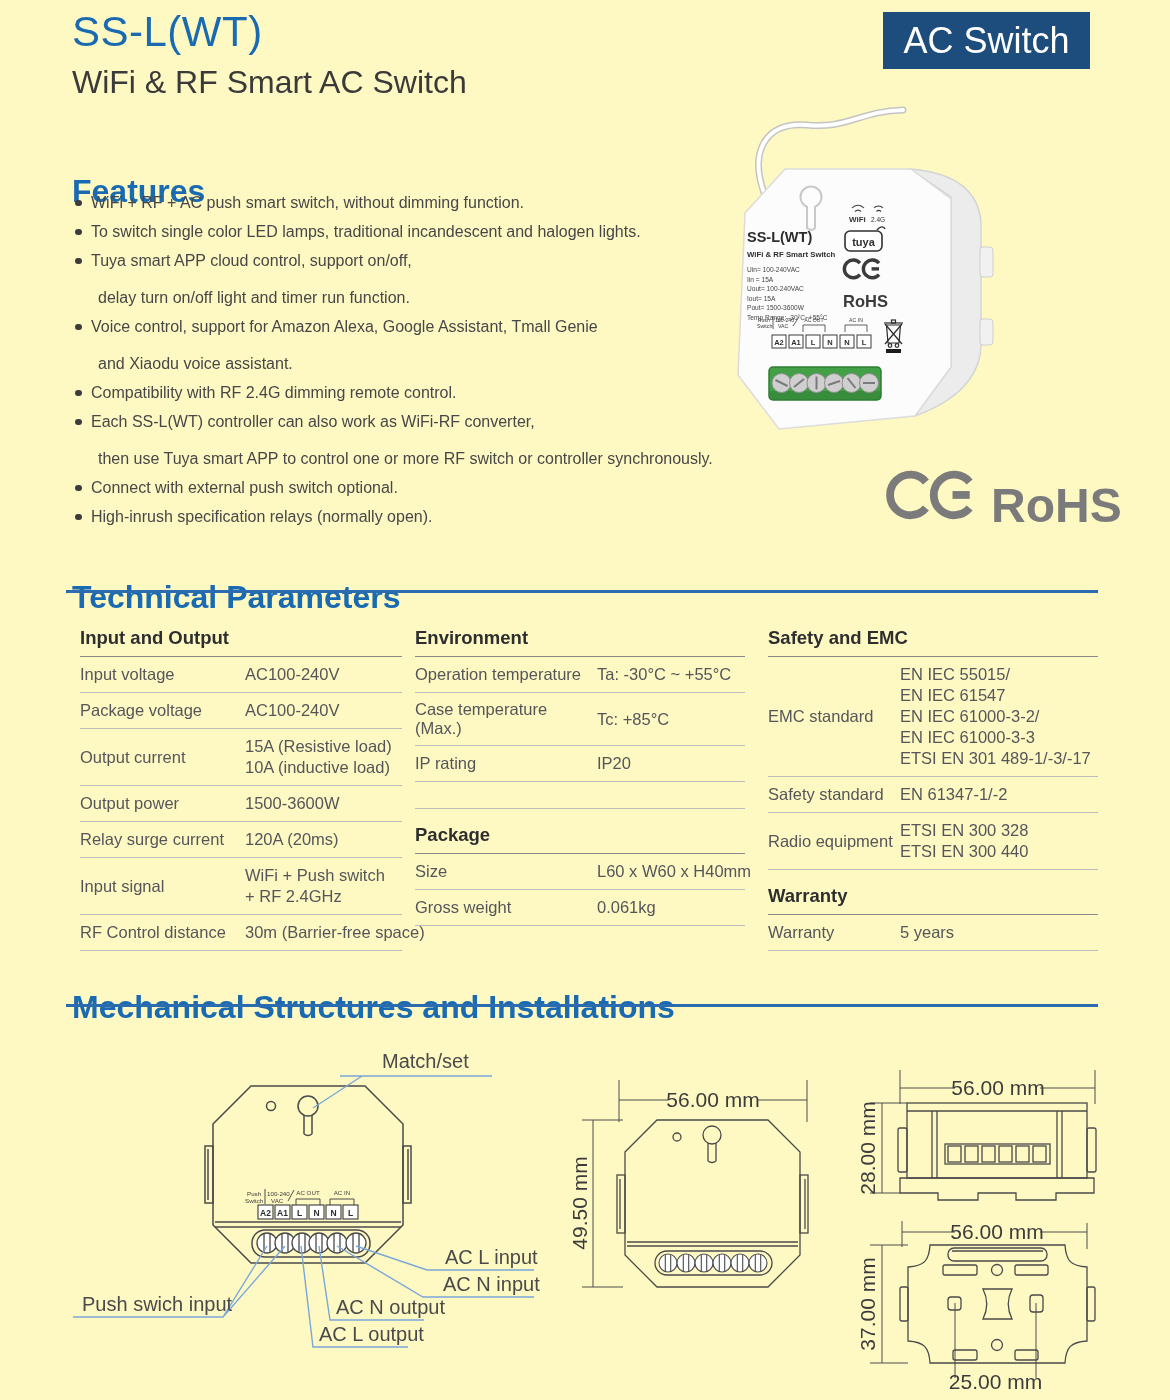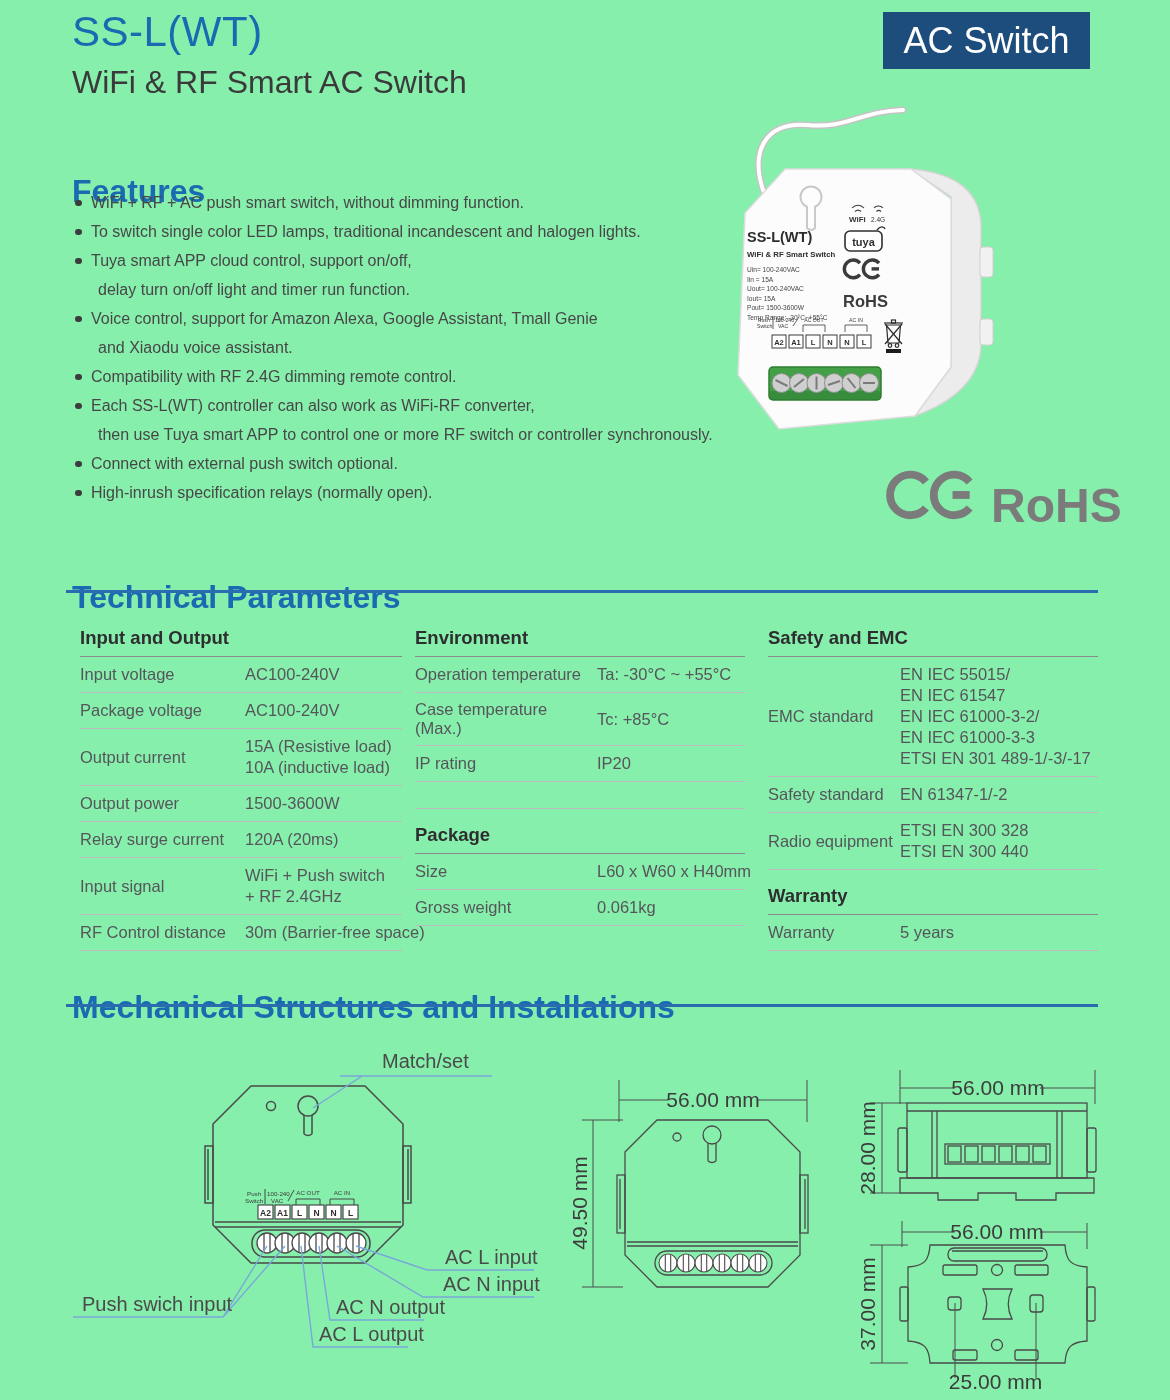--- a/index.html
+++ b/index.html
@@ -1,31 +1,31 @@
 <!DOCTYPE html>
 <html><head>
 <meta charset="utf-8">
 <style>
   html,body{margin:0;padding:0;background:#fff;}
-  .page{position:relative;width:1170px;height:1400px;background:#86efac;overflow:hidden;
+  .page{position:relative;width:1170px;height:1400px;background:#fef9c3;overflow:hidden;
         font-family:"Liberation Sans","DejaVu Sans",sans-serif;color:#464646;}
   
   .model-title{position:absolute;left:72px;top:8px;font-size:42px;font-weight:500;color:#1a6ab2;letter-spacing:.5px;margin:0;}
   .subtitle{position:absolute;left:72px;top:64px;font-size:32px;color:#3a3a3a;}
   .badge{position:absolute;left:883px;top:12px;width:207px;height:57px;background:#1d4d7c;color:#fff;
          display:flex;align-items:center;justify-content:center;font-size:36px;}
   
   .sec-head{position:absolute;left:72px;font-size:32px;color:#1a6ab2;}
   .rule{position:absolute;left:66px;width:1032px;height:3px;background:#2b6cb0;}
   
   .features-list{position:absolute;left:75px;top:188px;width:690px;}
   .fline{font-size:16px;line-height:29px;white-space:nowrap;color:#474747;}
   .fline.lead{position:relative;padding-left:16px;}
   .fline.lead::before{content:"";position:absolute;left:0;top:11.5px;width:6.5px;height:6.5px;border-radius:50%;background:#3c3c3c;}
-  .fline.cont{padding-left:23px;}
+  .fline.cont{padding-left:23px;margin-top:8px;}
   
   .tcol{position:absolute;top:600px;margin-top:22px;}
   #tcol0{left:80px;width:322px;}
   #tcol1{left:415px;width:330px;}
   #tcol2{left:768px;width:330px;}
   .t-title{font-size:18.5px;font-weight:700;color:#2e2e30;padding:5px 0 7px 0;border-bottom:1.5px solid #8a8a8a;}
   .t-title.mt{margin-top:10px;}
   .t-row{display:flex;align-items:center;border-bottom:1px solid #bdbdbd;padding:7px 0;}
   .t-label{flex:none;font-size:16.5px;color:#55565a;}
   #tcol0 .t-label{width:165px;}

